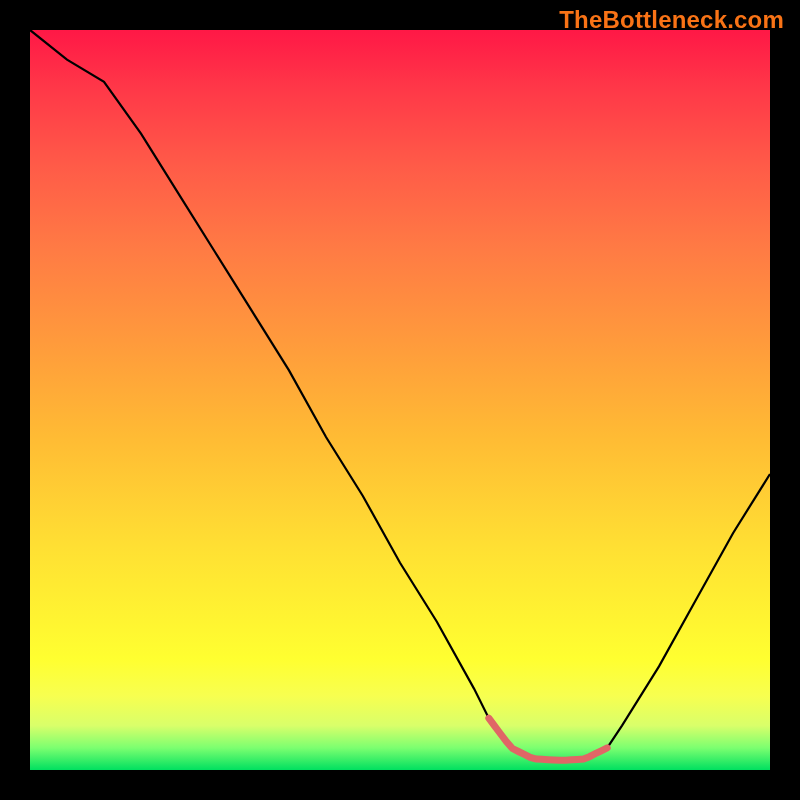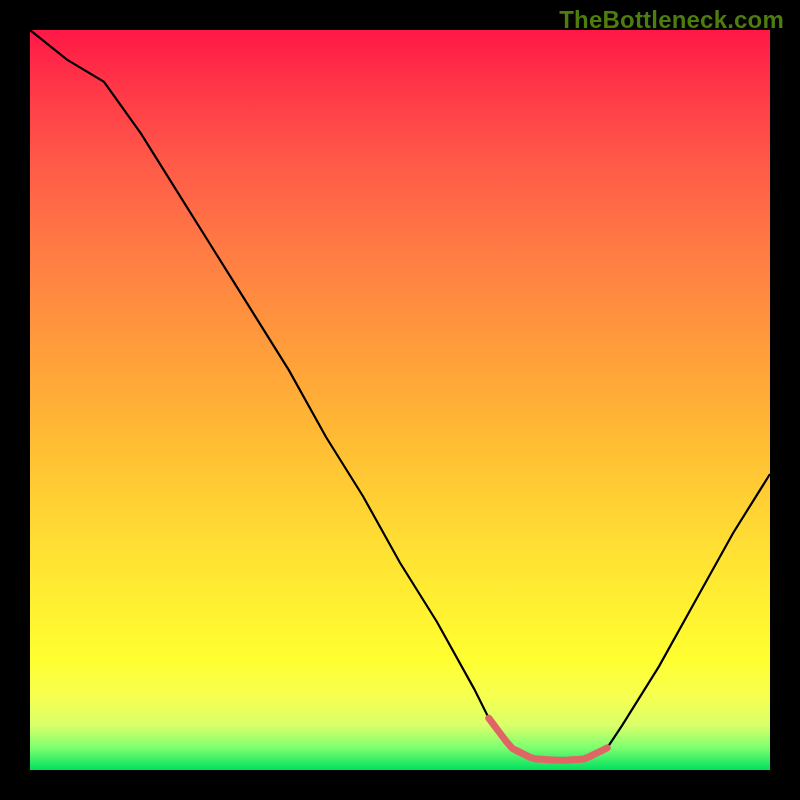--- a/index.html
+++ b/index.html
@@ -7,21 +7,21 @@
   .container {
     width: 800px;
     height: 800px;
     background: #000;
     position: relative;
   }
   .watermark {
     position: absolute;
     top: 6px;
     right: 16px;
-    color: #4d7c0f;
+    color: #f97316;
     font-family: Arial, Helvetica, sans-serif;
     font-size: 24px;
     font-weight: 600;
     letter-spacing: 0.2px;
     z-index: 10;
   }
   .plot-area {
     position: absolute;
     left: 30px;
     top: 30px;

